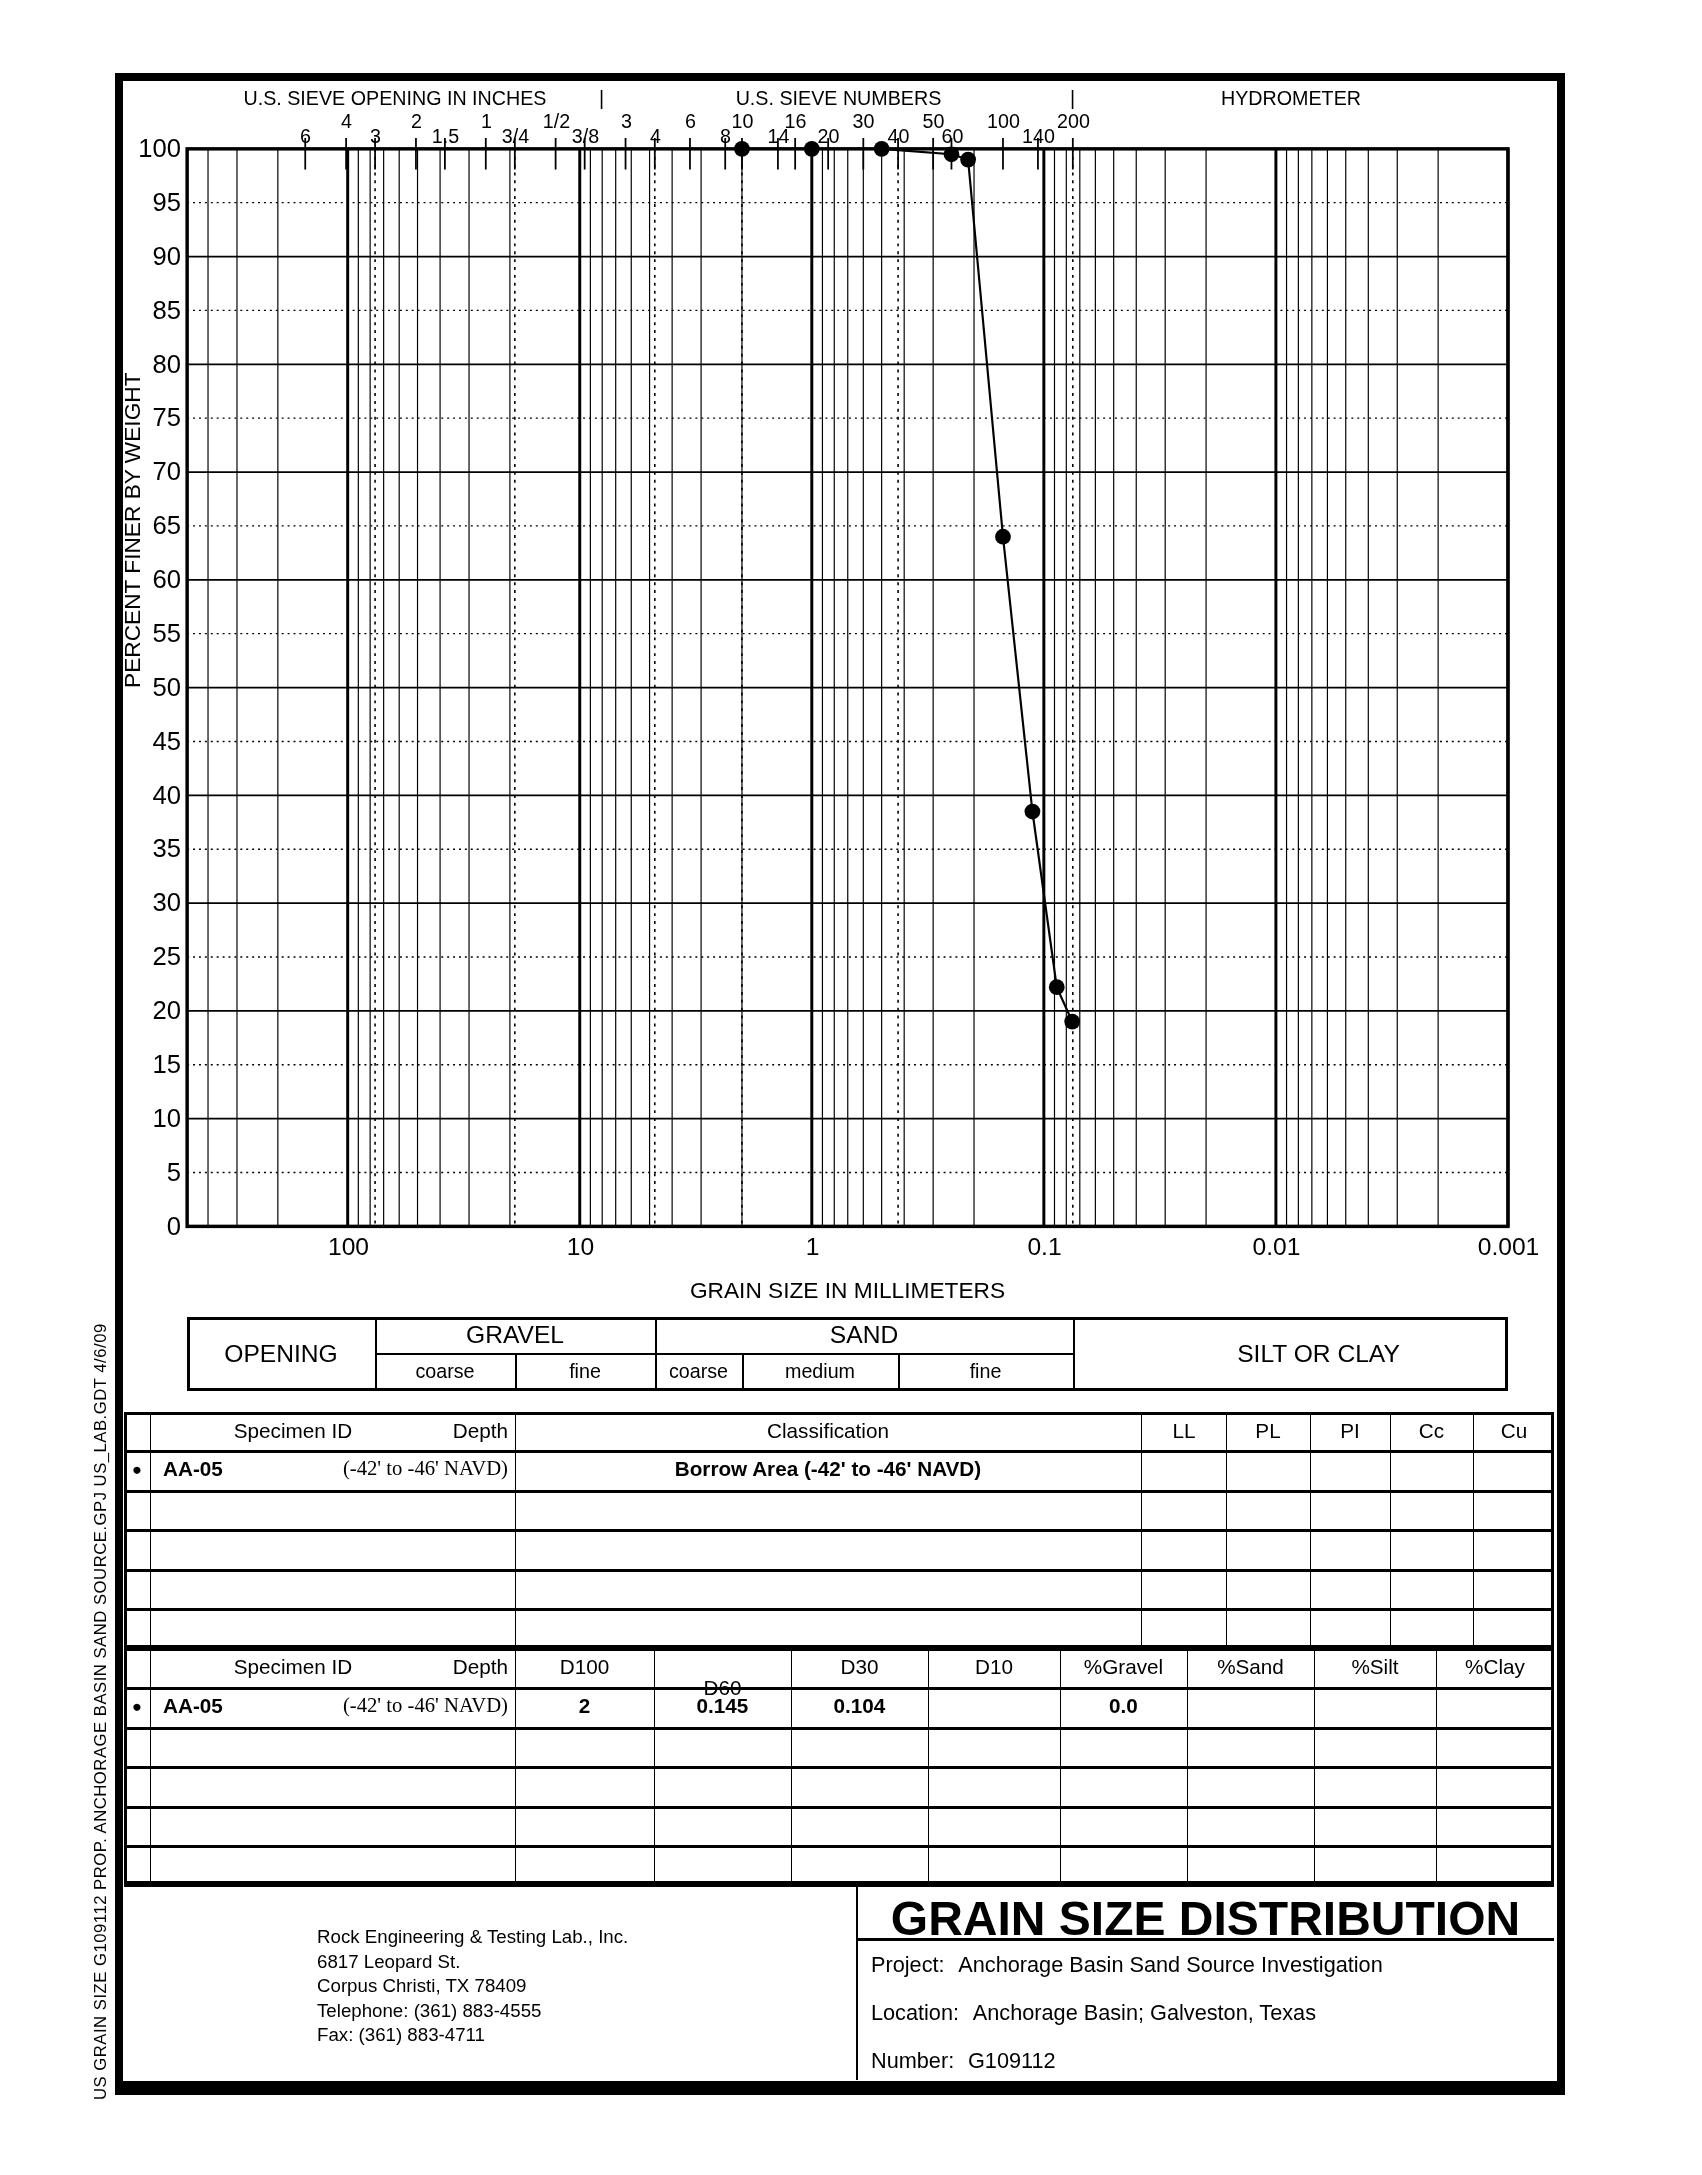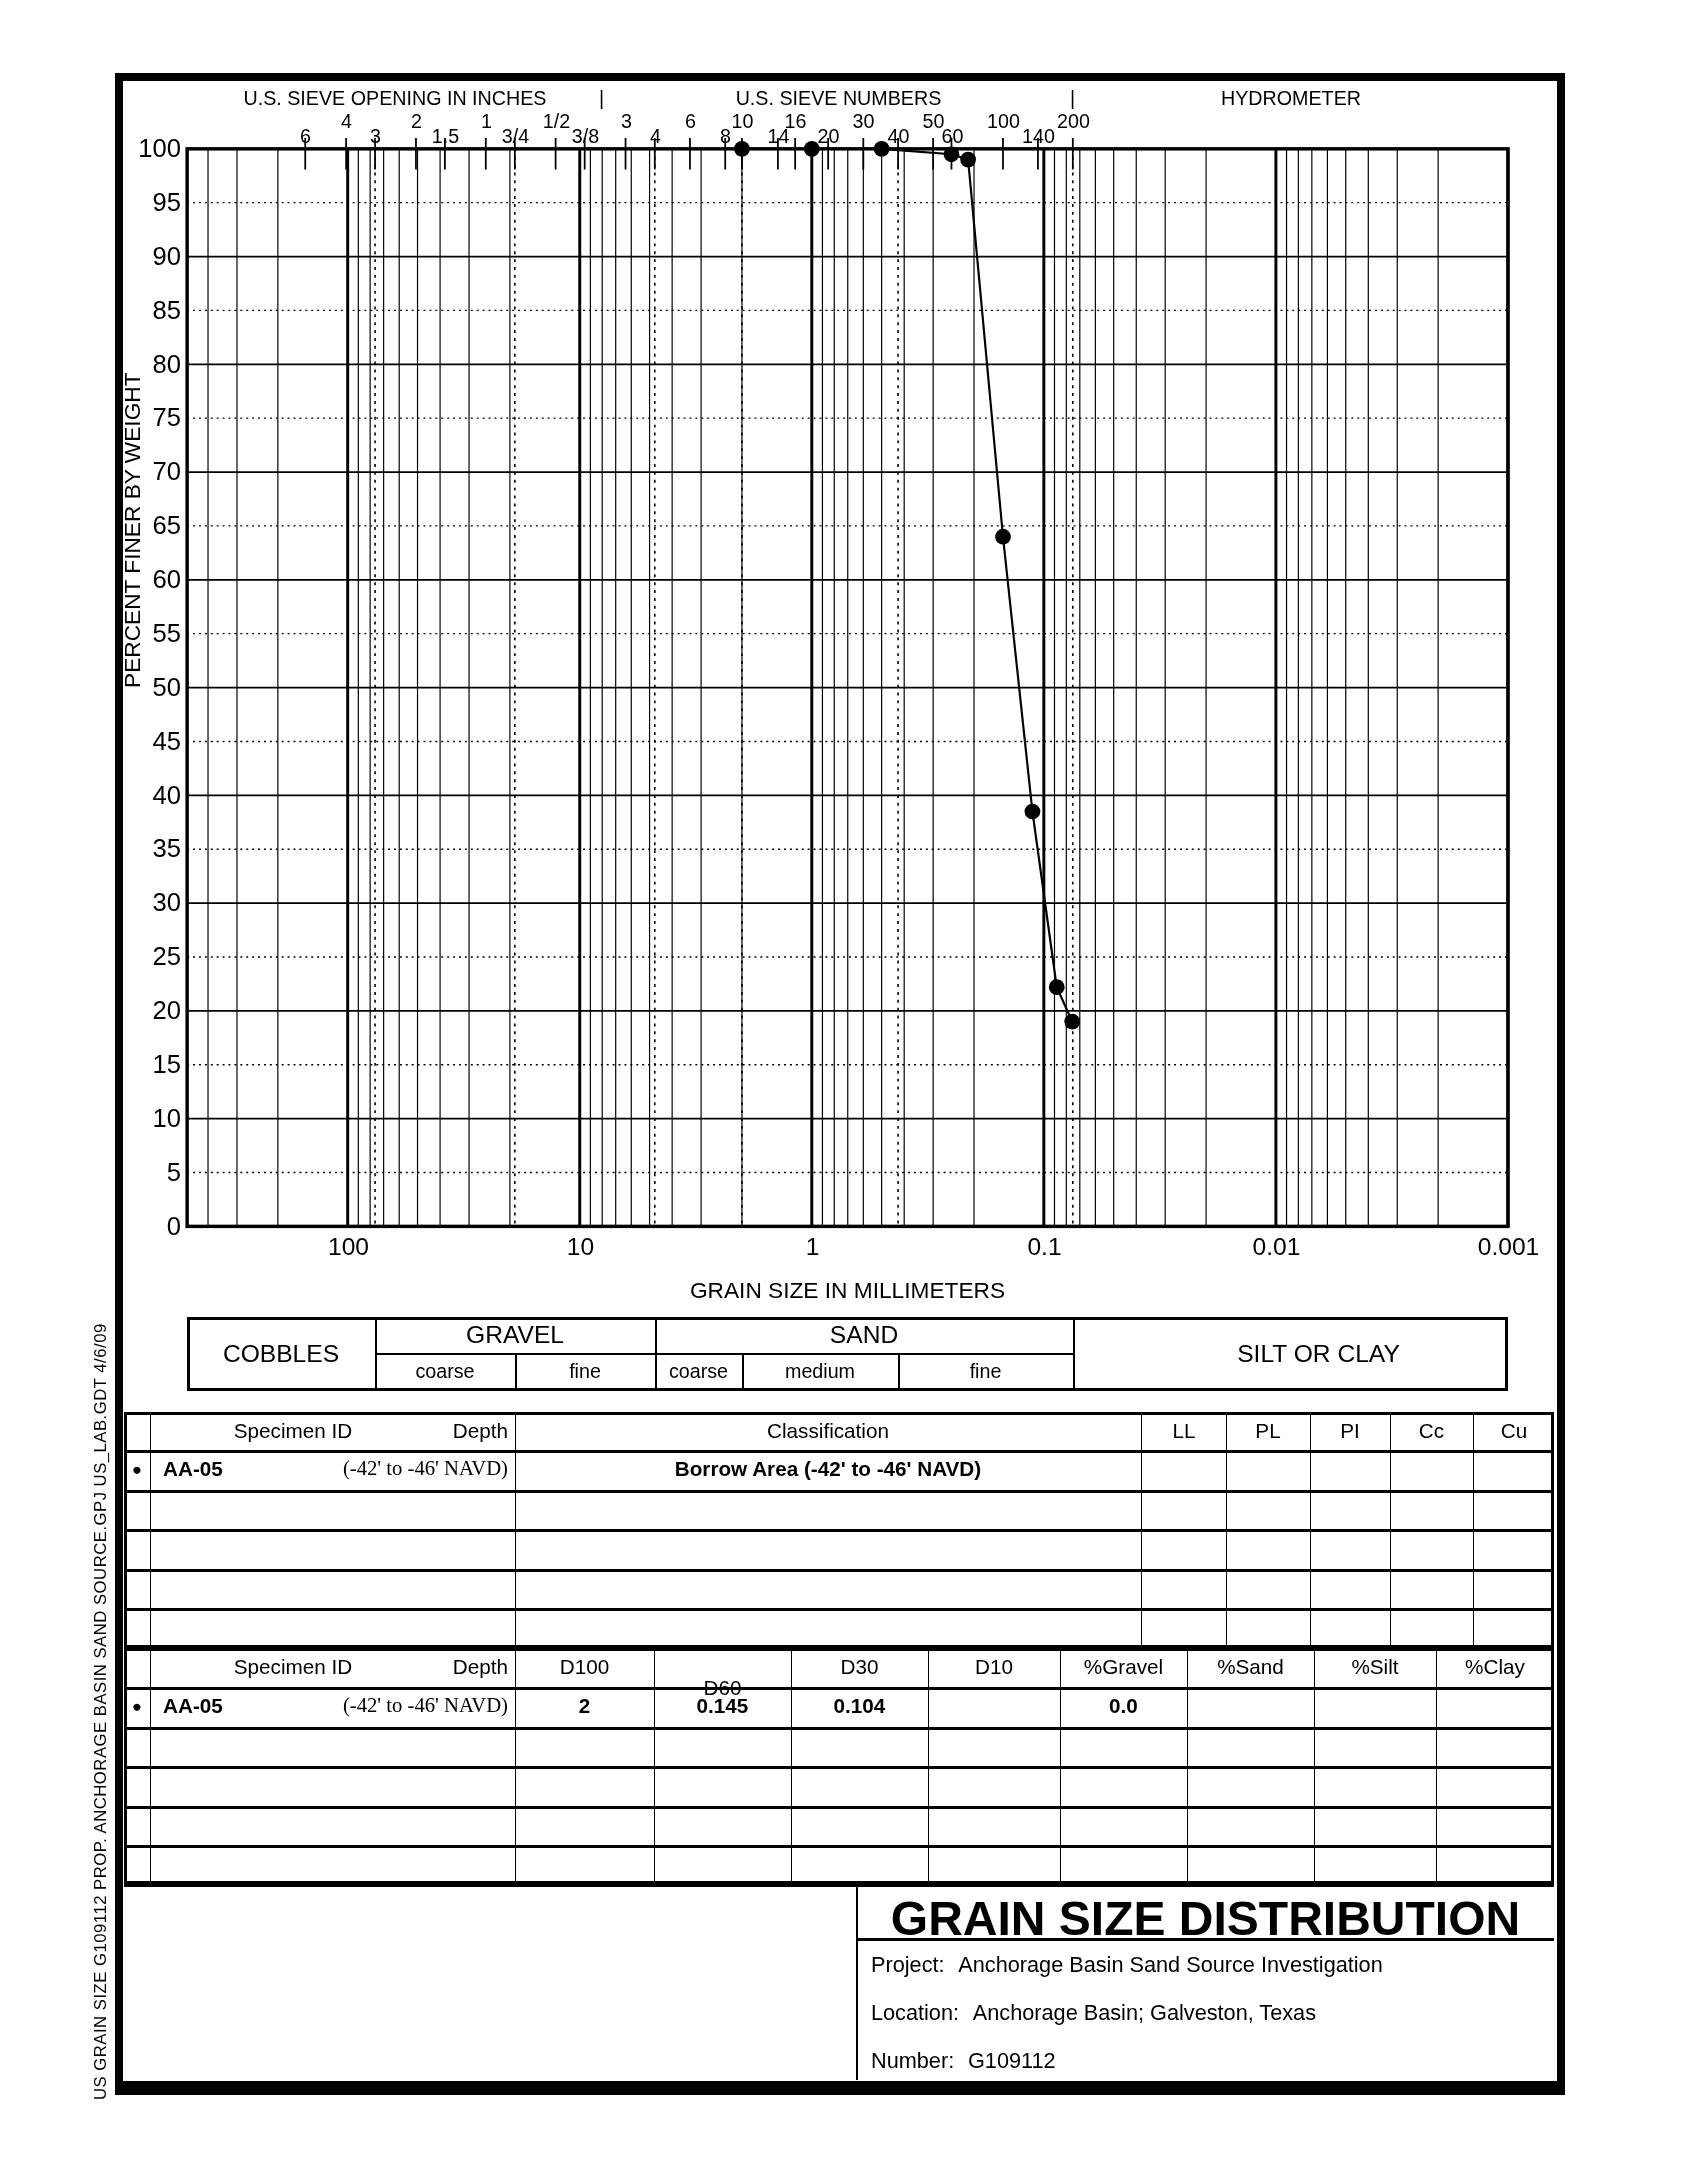--- a/index.html
+++ b/index.html
@@ -215,21 +215,21 @@
     </div>
   <div id="class-bar">
       <div class="abs" style="left:187px;top:1317px;width:1321px;height:74px;border:3px solid #000;box-sizing:border-box;"></div>
       <div class="line" style="left:375px;top:1317px;width:2px;height:74px;"></div>
       <div class="line" style="left:655px;top:1317px;width:2px;height:74px;"></div>
       <div class="line" style="left:1073px;top:1317px;width:2px;height:74px;"></div>
       <div class="line" style="left:515px;top:1353px;width:1.6px;height:37px;"></div>
       <div class="line" style="left:742px;top:1353px;width:1.6px;height:37px;"></div>
       <div class="line" style="left:898px;top:1353px;width:1.6px;height:37px;"></div>
       <div class="line" style="left:375px;top:1353px;width:698px;height:1.6px;"></div>
-      <div class="txt bar-lbl-big ctr" style="left:187px;top:1340px;width:188px;">COBBLES</div>
+      <div class="txt bar-lbl-big ctr" style="left:187px;top:1340px;width:188px;">OPENING</div>
       <div class="txt bar-lbl-big ctr" style="left:375px;top:1321px;width:280px;">GRAVEL</div>
       <div class="txt bar-lbl-big ctr" style="left:655px;top:1321px;width:418px;">SAND</div>
       <div class="txt bar-lbl-big ctr" style="left:1073px;top:1340px;width:435px;padding-left:28px;">SILT OR CLAY</div>
       <div class="txt bar-lbl-sm ctr" style="left:375px;top:1360px;width:140px;">coarse</div>
       <div class="txt bar-lbl-sm ctr" style="left:515px;top:1360px;width:140px;">fine</div>
       <div class="txt bar-lbl-sm ctr" style="left:655px;top:1360px;width:87px;">coarse</div>
       <div class="txt bar-lbl-sm ctr" style="left:742px;top:1360px;width:156px;">medium</div>
       <div class="txt bar-lbl-sm ctr" style="left:898px;top:1360px;width:175px;">fine</div>
     </div>
   <div id="table1">
@@ -302,15 +302,22 @@
   <div class="fld" style="top:1952px;">
     <span>Project:</span><span class="v">Anchorage Basin Sand Source Investigation</span>
   </div>
   <div class="fld" style="top:2000px;">
     <span>Location:</span><span class="v">Anchorage Basin; Galveston, Texas</span>
   </div>
   <div class="fld" style="top:2048px;">
     <span>Number:</span><span class="v">G109112</span>
   </div>
 
+  <div id="company">
+      <div>Rock Engineering &amp; Testing Lab., Inc.</div>
+      <div>6817 Leopard St.</div>
+      <div>Corpus Christi, TX 78409</div>
+      <div>Telephone:  (361) 883-4555</div>
+      <div>Fax:  (361) 883-4711</div>
+    </div>
 
 </div>
 
 
 </body></html>

